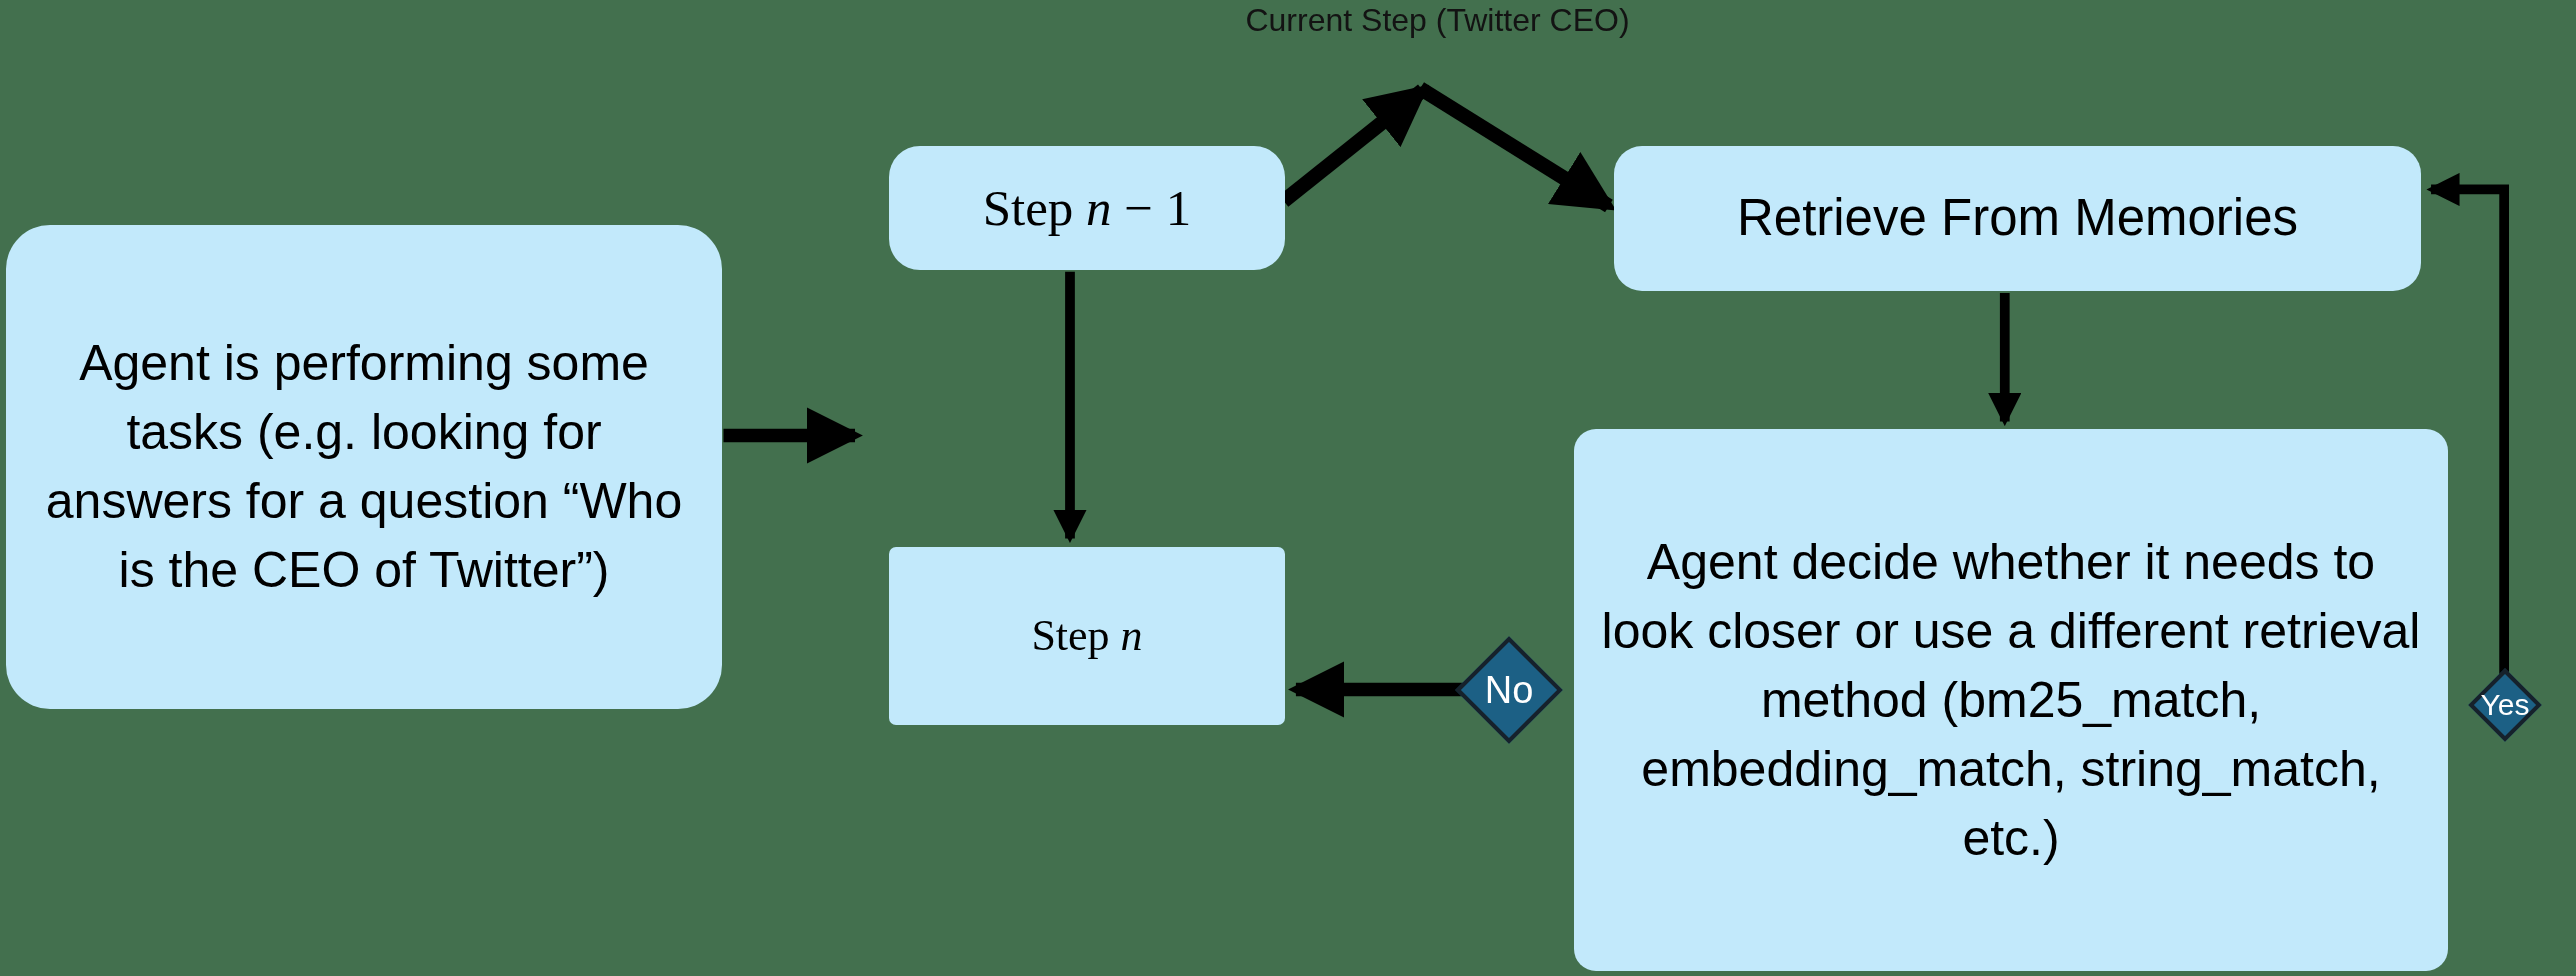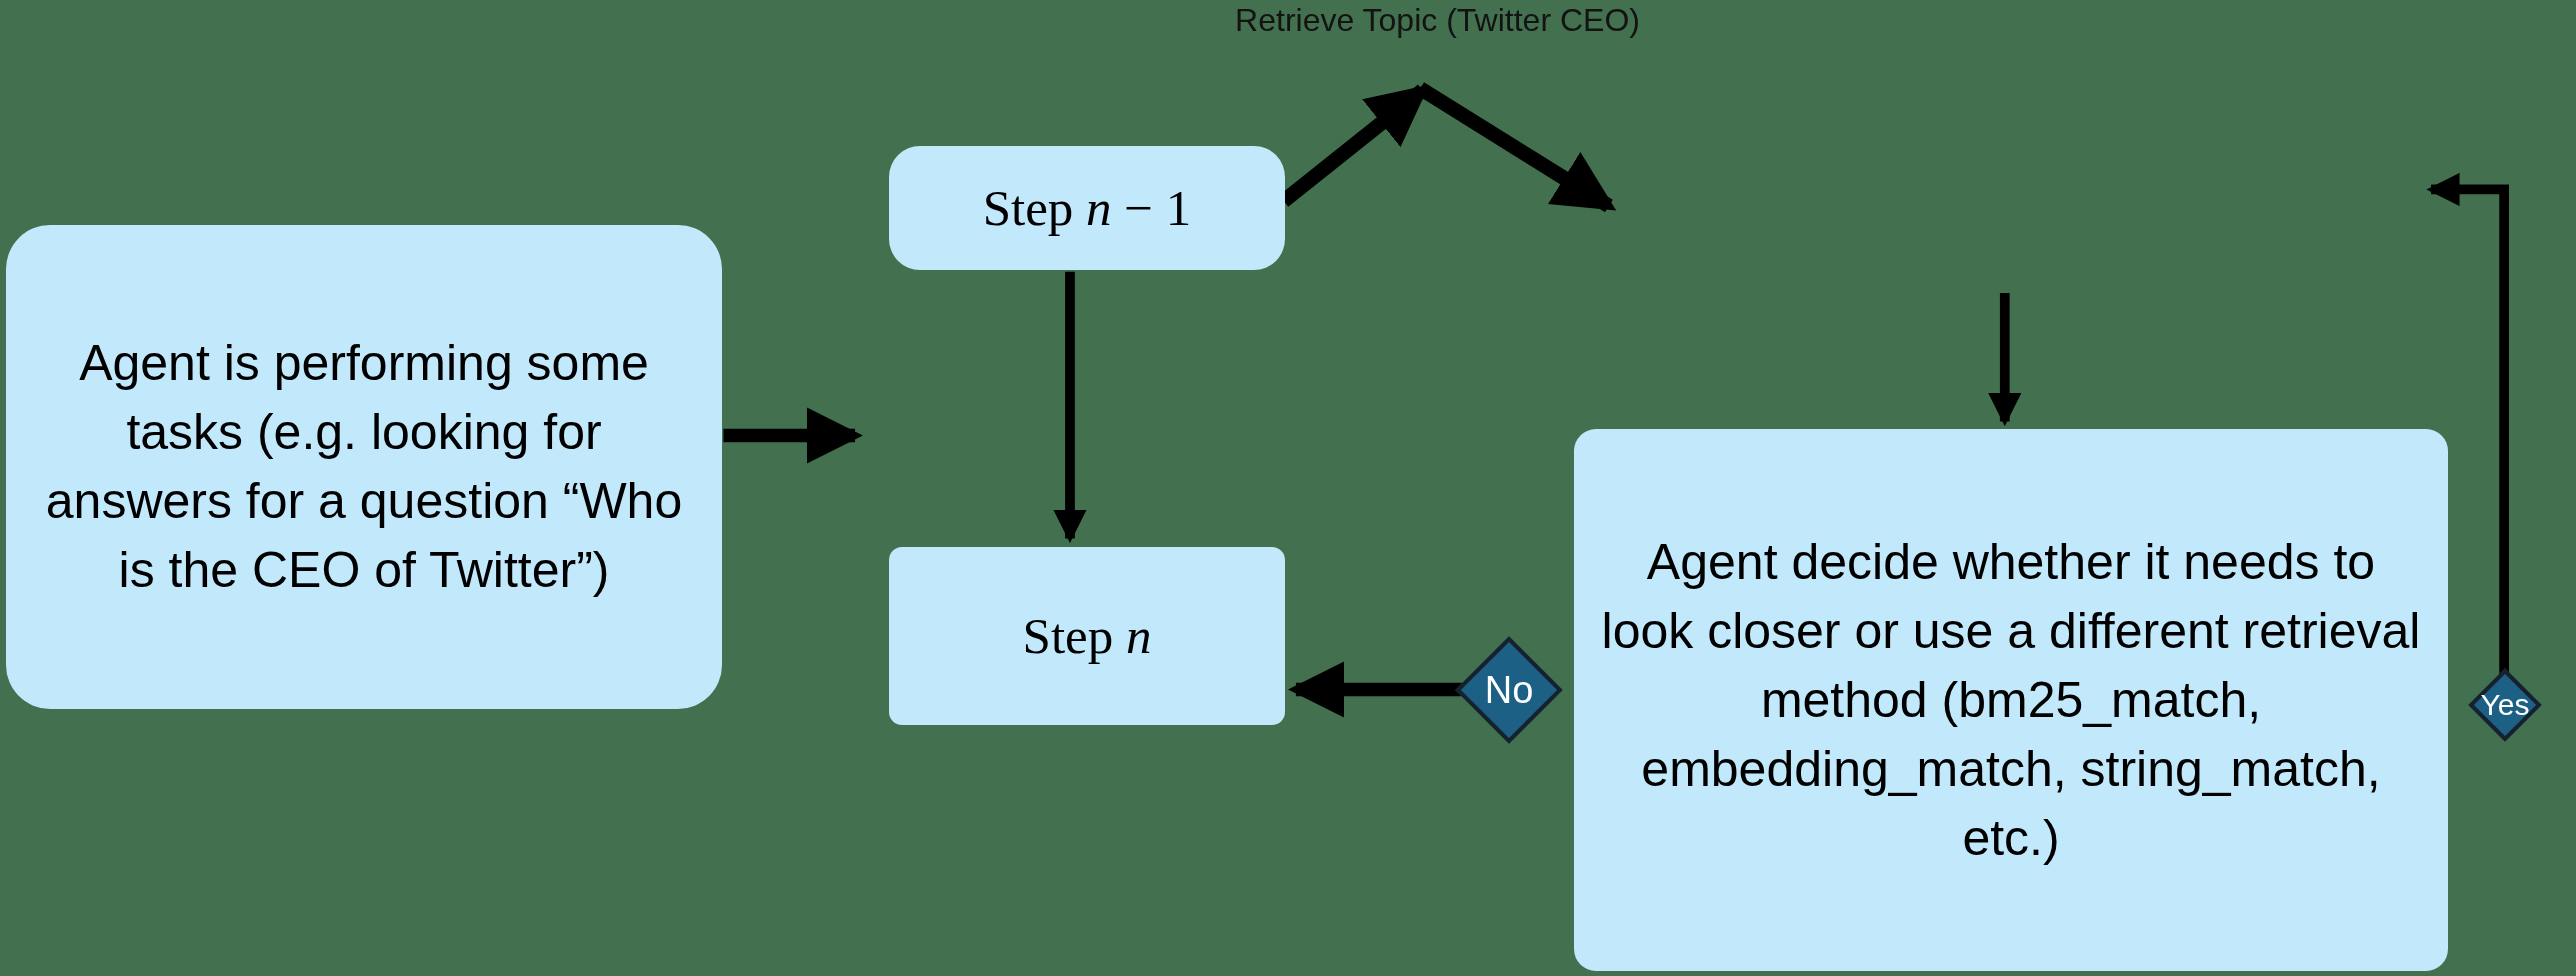--- a/index.html
+++ b/index.html
@@ -67,22 +67,22 @@
   }
   #node-decide {
     left: 1574px; top: 429px;
     width: 874px; height: 542px;
     border-radius: 22px;
     font-size: 50px;
   }
   #node-step-n {
     left: 889px; top: 547px;
     width: 396px; height: 178px;
-    border-radius: 13px;
-    font-size: 51px;
+    border-radius: 7px;
+    font-size: 44px;
   }
 
   
   .mvar {
     font-family: "Liberation Serif", "DejaVu Serif", serif;
     font-style: italic;
   }
   .mnum {
     font-family: "Liberation Serif", "DejaVu Serif", serif;
     font-style: normal;
@@ -176,30 +176,33 @@
 
     <g>
       <line x1="2415" y1="1132" x2="2128" y2="1132" stroke="#000000" stroke-width="22" marker-end="url(#ah)"></line>
     </g>
 
     <g>
       <path d="M 4112 1114 L 4112 311 L 3992 311" fill="none" stroke="#000000" stroke-width="16" marker-end="url(#ahb)"></path>
     </g>
   </svg>
 
-  <div id="caption-topic">Retrieve Topic (Twitter CEO)</div>
+  <div id="caption-topic">Current Step (Twitter CEO)</div>
 
   <div class="node" id="node-task">
     <span class="txt">Agent is performing some tasks (e.g. looking for answers for a question “Who is the CEO of Twitter”)</span>
   </div>
 
   <div class="node" id="node-step-prev">
     <span class="txt"><span class="stepword">Step </span><span class="mvar">n</span><span class="mnum"> − 1</span></span>
   </div>
 
+  <div class="node" id="node-retrieve">
+    <span class="txt">Retrieve From Memories</span>
+  </div>
 
   <div class="node" id="node-decide">
     <span class="txt">Agent decide whether it needs to look closer or use a different retrieval method (bm25_match, embedding_match, string_match, etc.)</span>
   </div>
 
   <div class="node" id="node-step-n">
     <span class="txt"><span class="stepword">Step </span><span class="mvar">n</span></span>
   </div>
 
   <div class="diamond" id="diamond-no">

